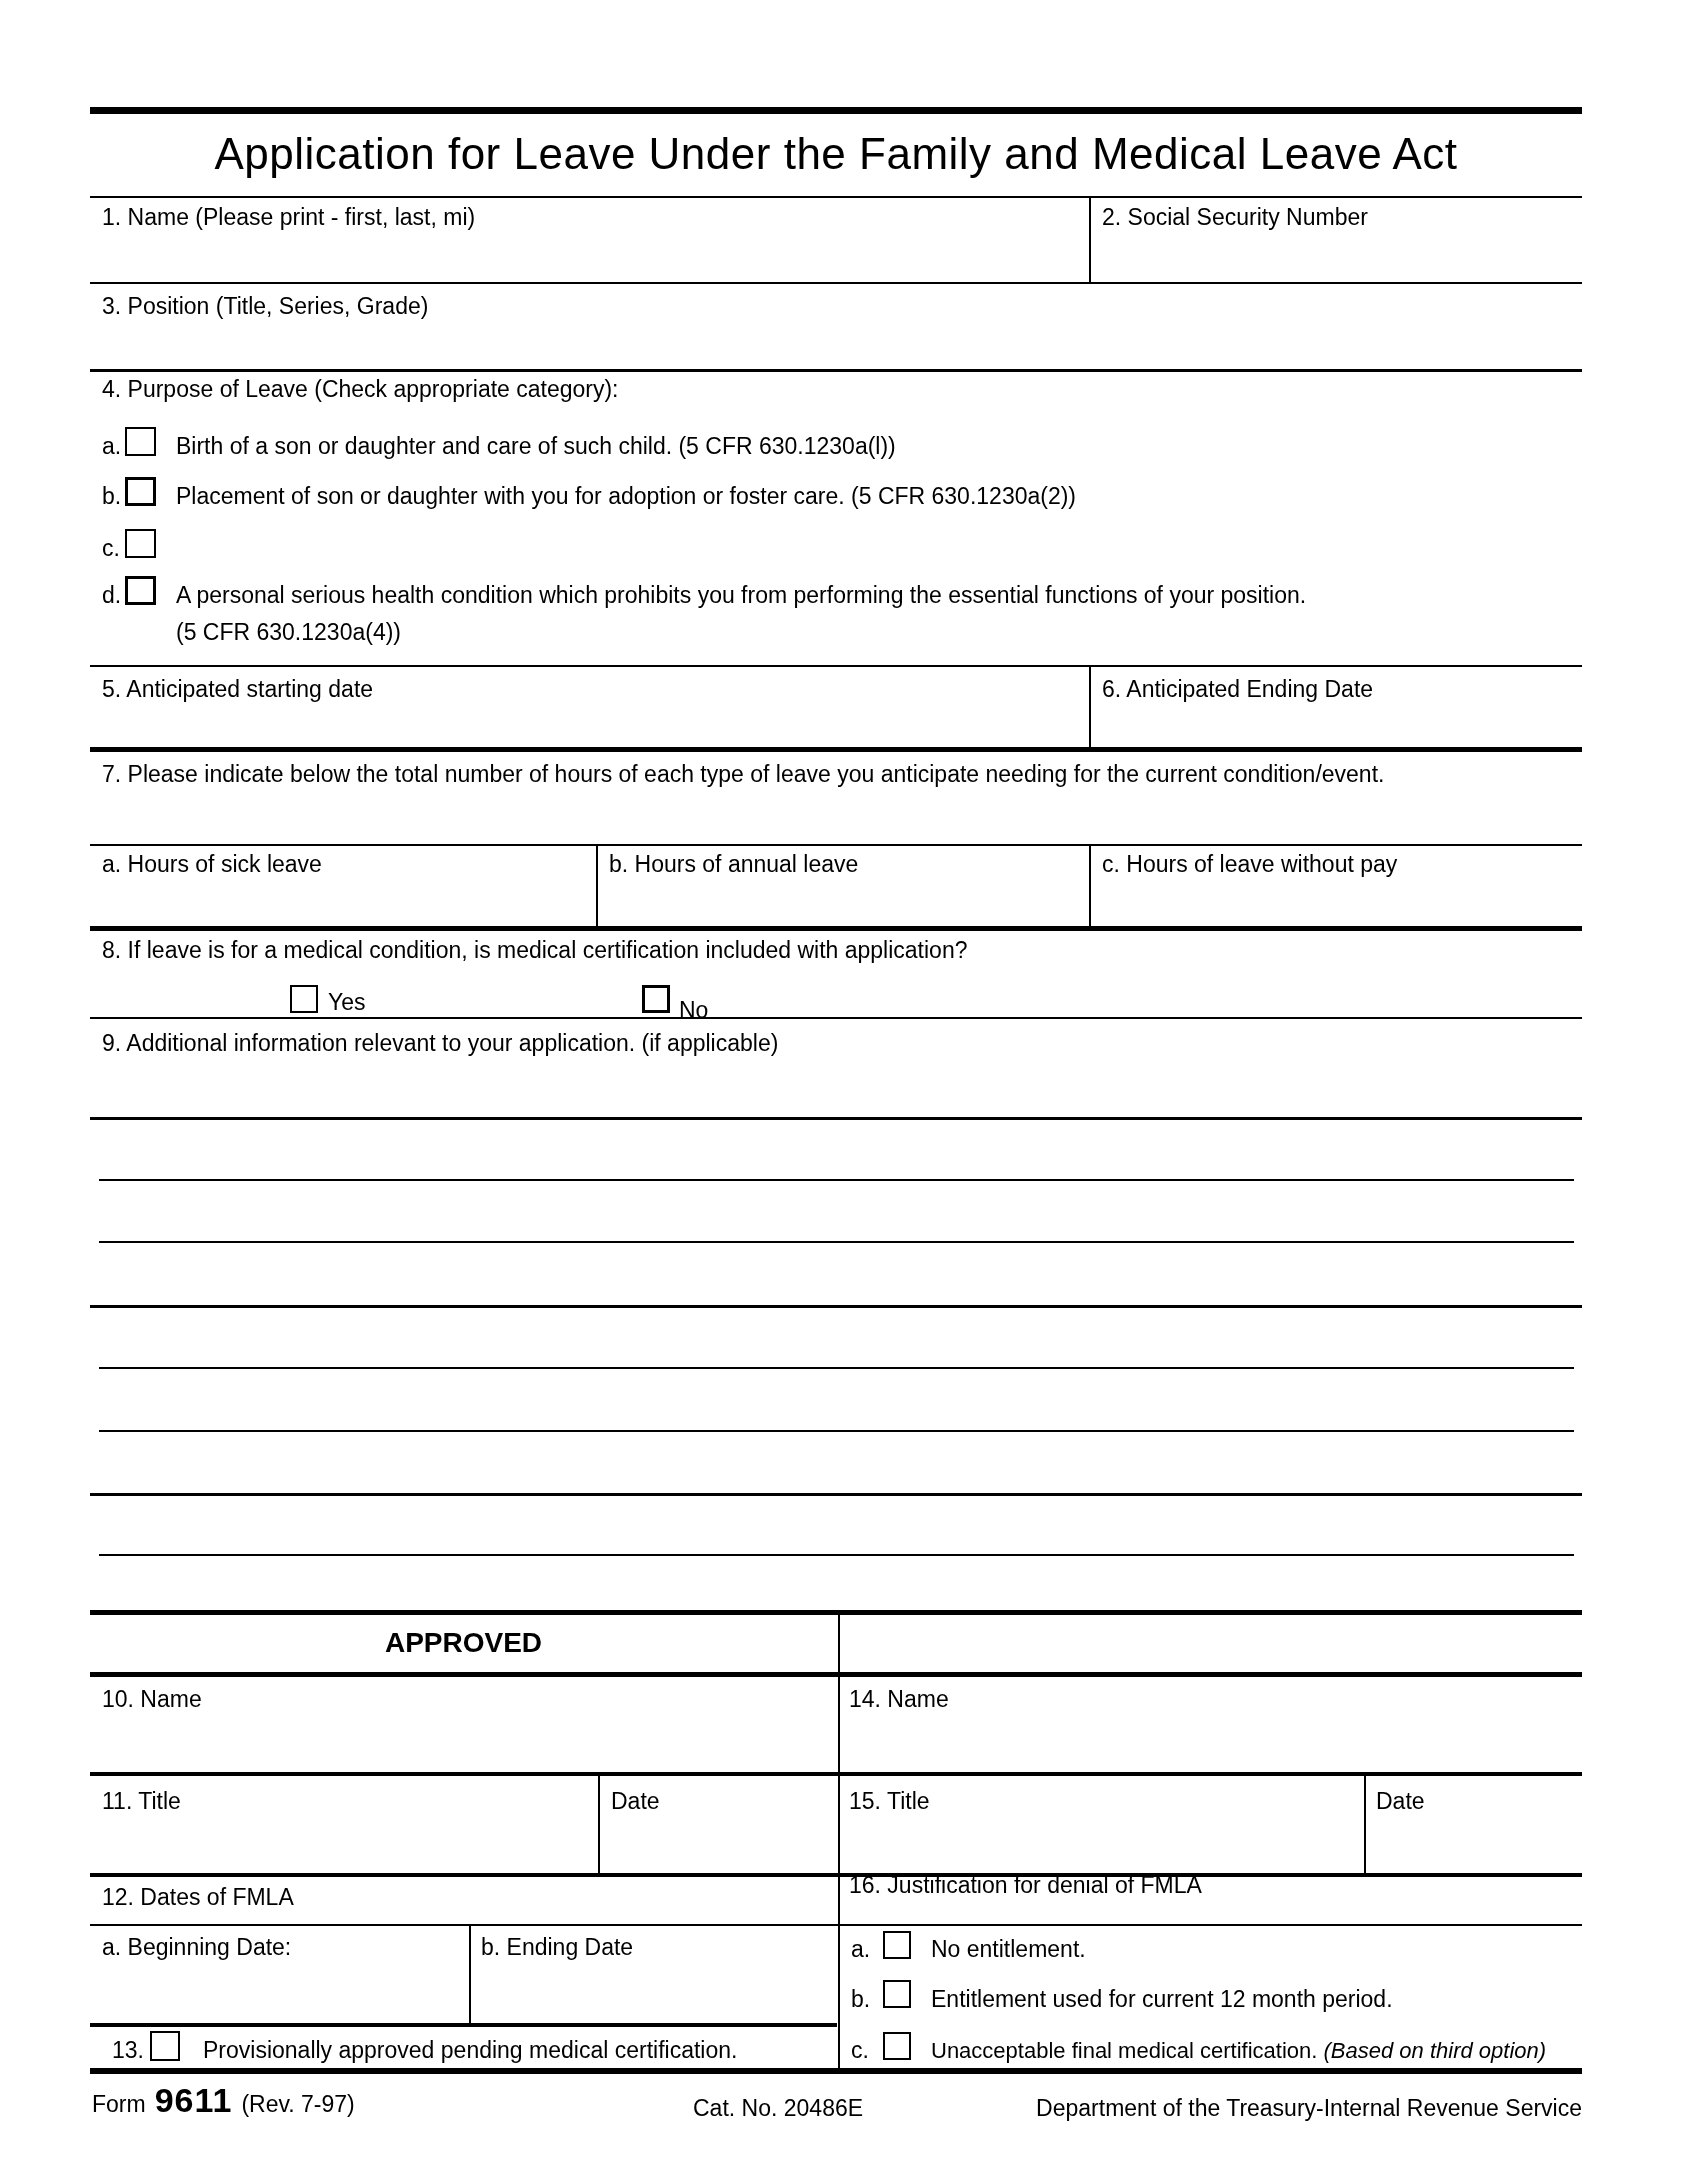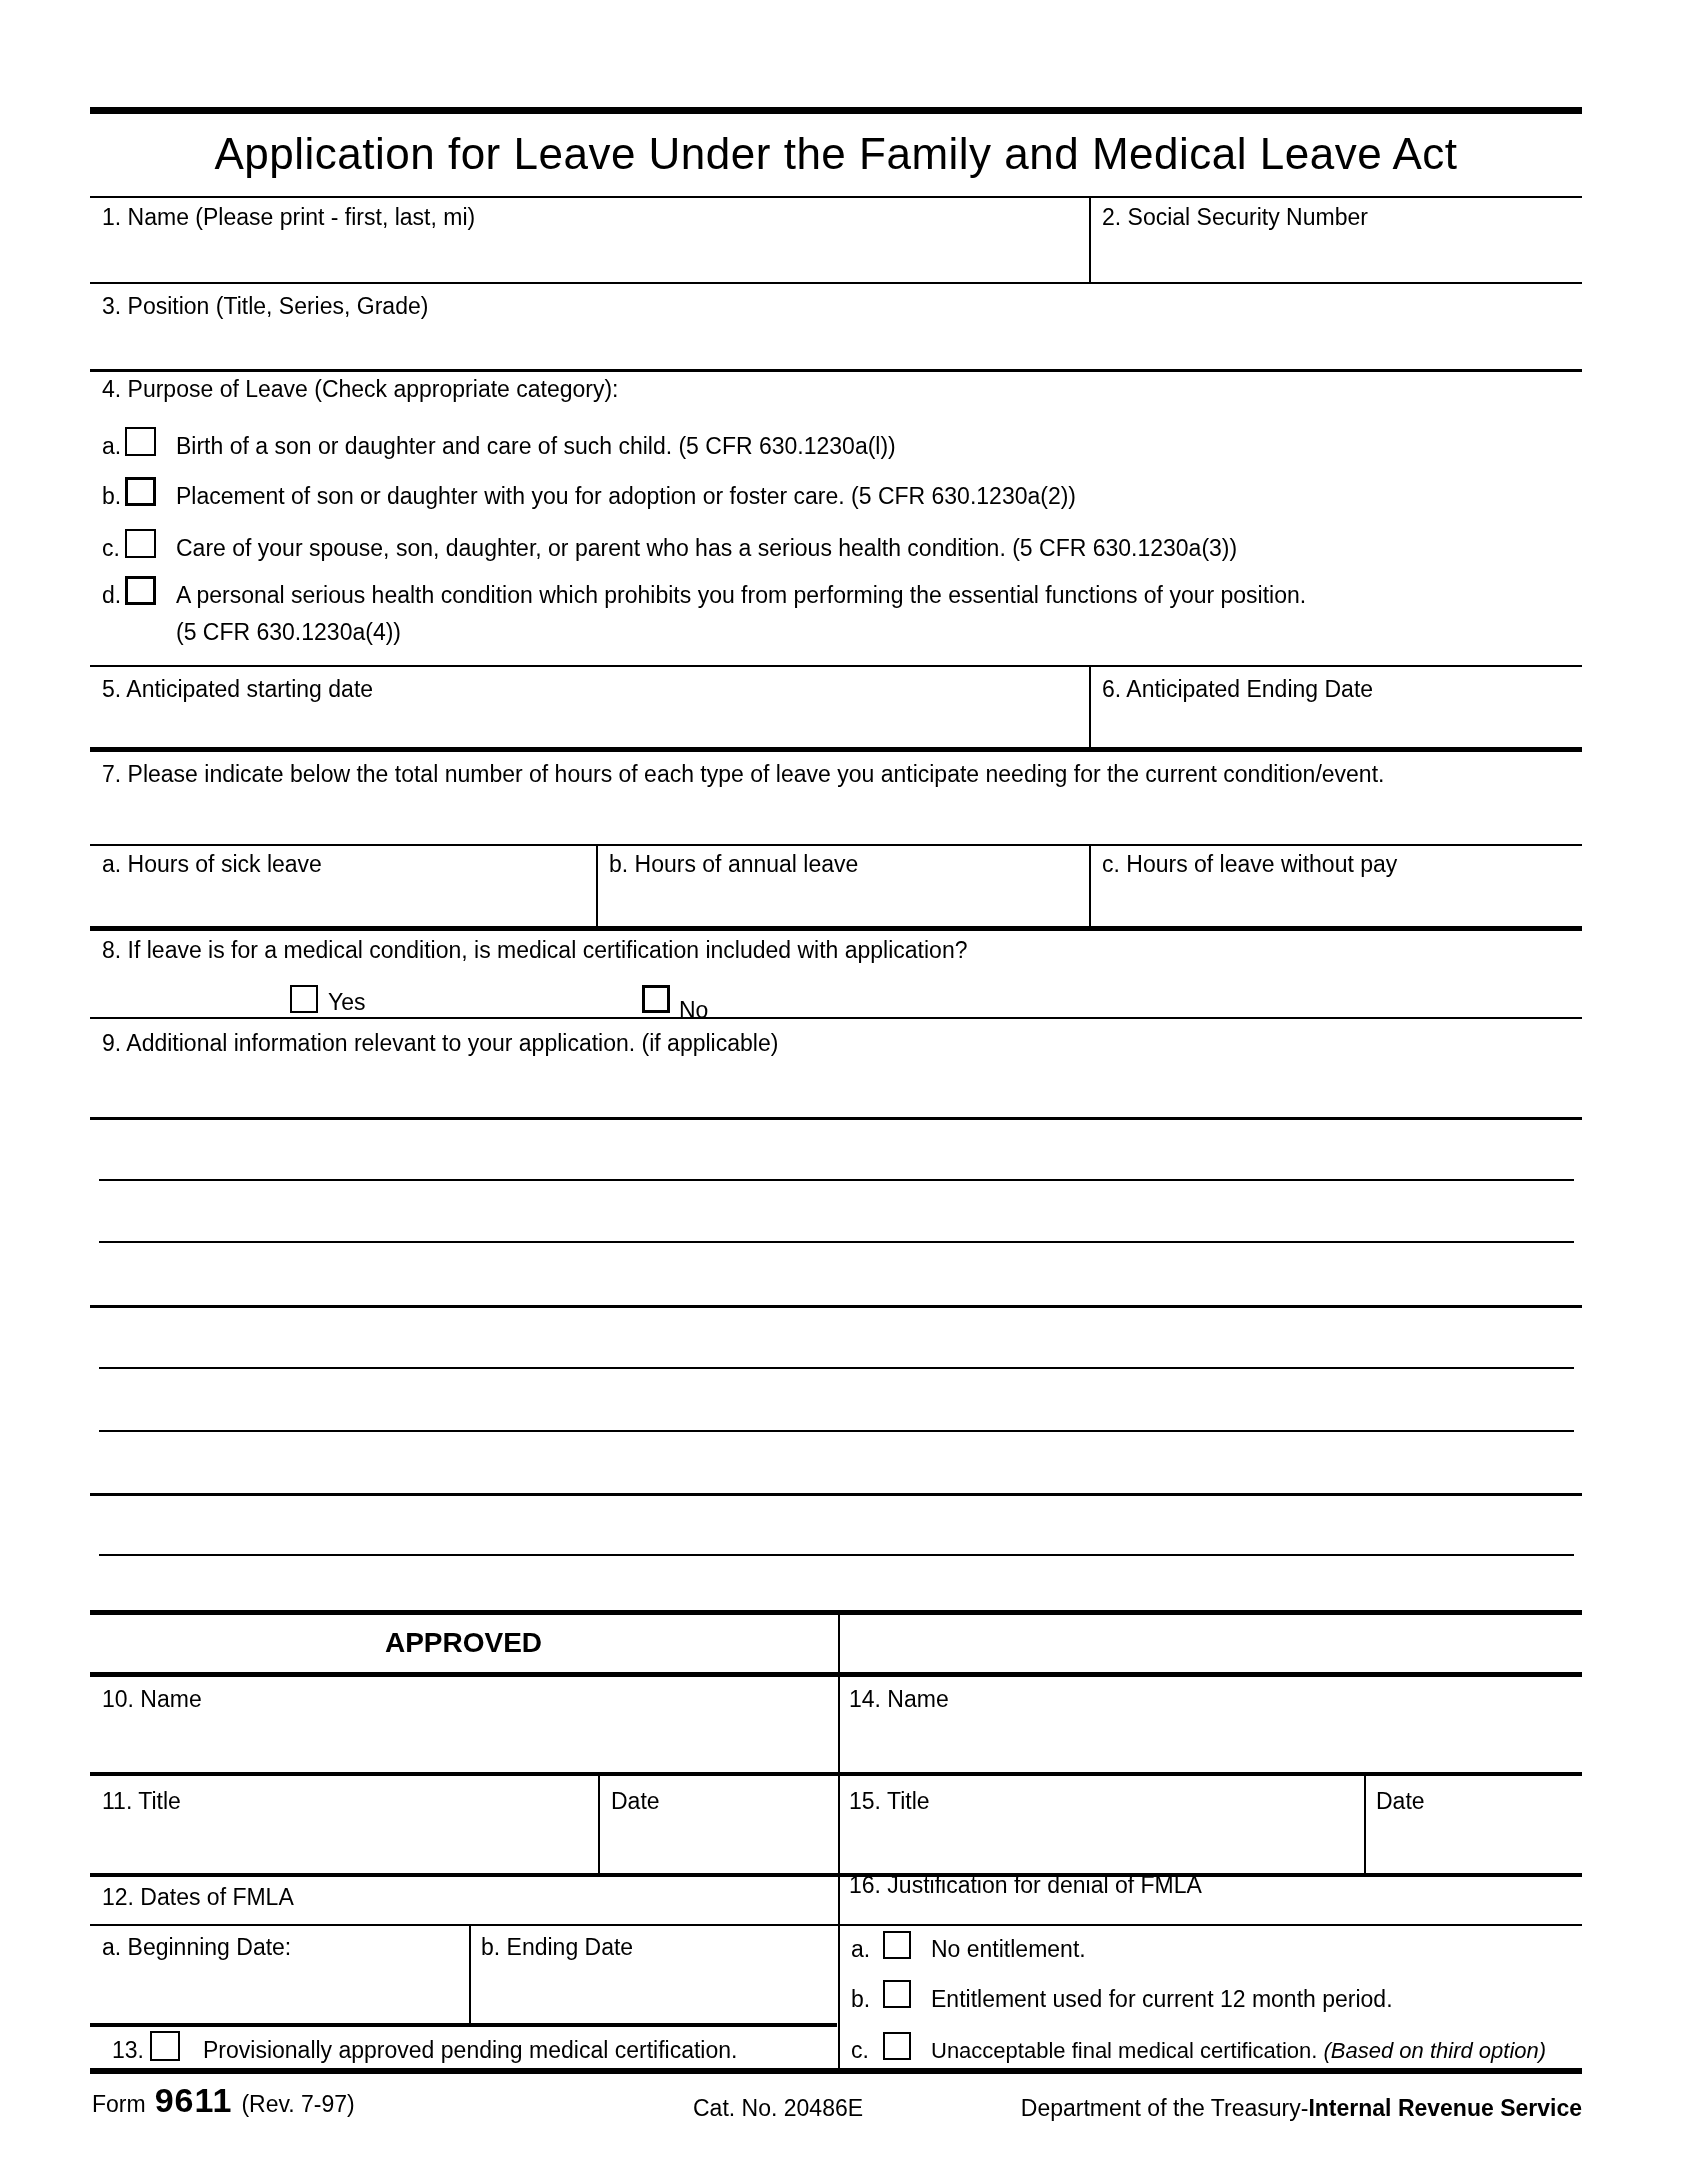--- a/index.html
+++ b/index.html
@@ -28,21 +28,21 @@
     position: absolute; top: 1621px; height: 44px;
     font-size: 28px; font-weight: bold; text-align: center; line-height: 44px;
   }
   .note-italic { font-style: italic; font-size: 22px; }
   .c-small { font-size: 22px; }
   .area { position: absolute; background: transparent; }
   .footer-form { position: absolute; left: 92px; top: 2081px; display: flex; align-items: baseline; gap: 9px; }
   .footer-form .f-small { font-size: 23px; }
   .footer-form .f-big { font-size: 34px; font-weight: bold; letter-spacing: 1px; }
   .footer-right { position: absolute; right: 101px; top: 2095px; font-size: 23px; white-space: nowrap; }
-  .footer-right b { font-weight: bold; }
+  .footer-right b { font-weight: normal; }
   .cat { position: absolute; left: 693px; top: 2095px; font-size: 23px; }
 </style>
 </head>
 <body>
 
 <div class="page">
 
   <div class="hl" style="top:107px;height:7px;"></div>
   <div class="title">Application for Leave Under the Family and Medical Leave Act</div>
   <div class="hl" style="top:196px;height:2px;"></div>
@@ -63,21 +63,20 @@
   <div class="lbl" style="left:102px;top:433px;">a.</div>
   <div class="cb cb-lg" style="left:125px;top:427px;"></div>
   <div class="lbl" style="left:176px;top:433px;">Birth of a son or daughter and care of such child. (5 CFR 630.1230a(l))</div>
 
   <div class="lbl" style="left:102px;top:483px;">b.</div>
   <div class="cb cb-lg" style="left:125px;top:477px;border-width:3px;"></div>
   <div class="lbl" style="left:176px;top:483px;">Placement of son or daughter with you for adoption or foster care. (5 CFR 630.1230a(2))</div>
 
   <div class="lbl" style="left:102px;top:535px;">c.</div>
   <div class="cb cb-lg" style="left:125px;top:529px;"></div>
-  <div class="lbl" style="left:176px;top:535px;">Care of your spouse, son, daughter, or parent who has a serious health condition. (5 CFR 630.1230a(3))</div>
 
   <div class="lbl" style="left:102px;top:582px;">d.</div>
   <div class="cb cb-lg" style="left:125px;top:576px;border-width:3px;"></div>
   <div class="lbl" style="left:176px;top:582px;">A personal serious health condition which prohibits you from performing the essential functions of your position.</div>
   <div class="lbl" style="left:176px;top:619px;">(5 CFR 630.1230a(4))</div>
 
   <div class="hl" style="top:665px;height:2px;"></div>
 
   <div class="lbl" style="left:102px;top:676px;">5. Anticipated starting date</div>
   <div class="lbl" style="left:1102px;top:676px;">6. Anticipated Ending Date</div>

